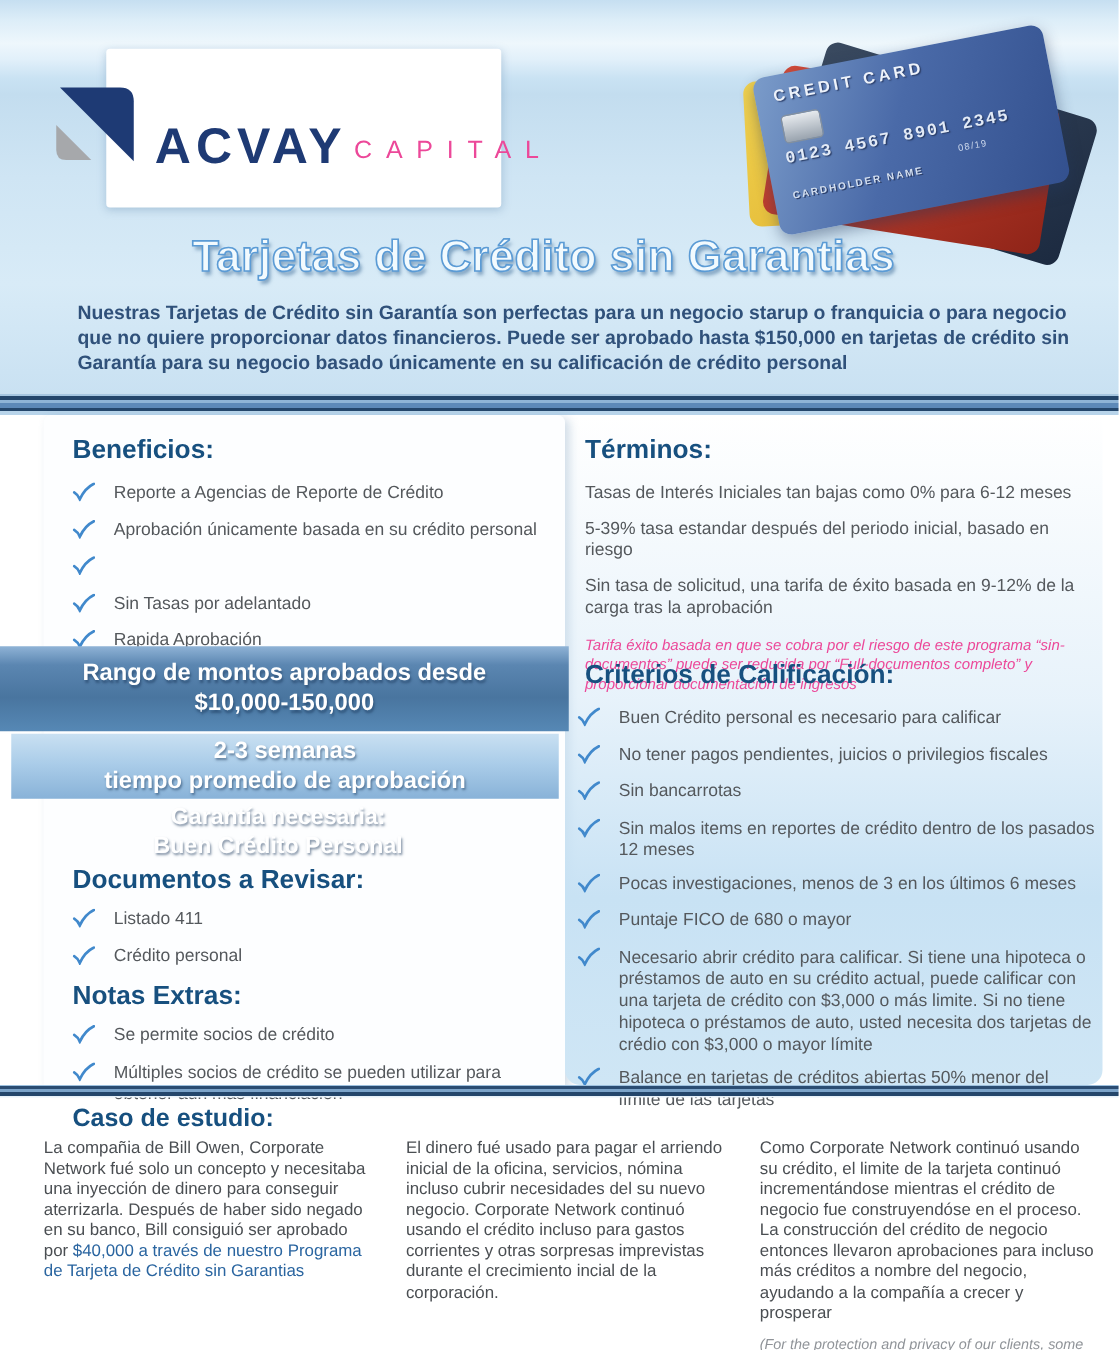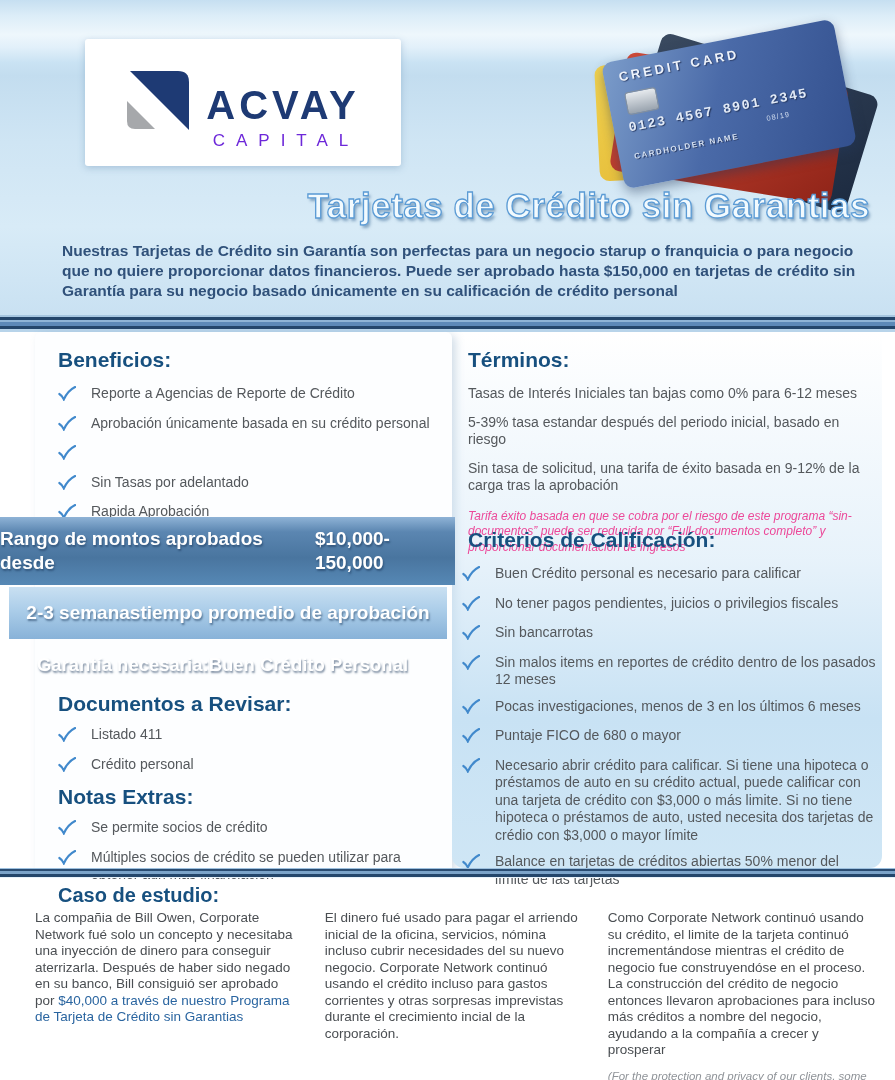--- a/index.html
+++ b/index.html
@@ -14,23 +14,23 @@
     background:linear-gradient(180deg,
       #c6dff1 0%, #dcedf8 5%, #eef7fc 11%, #e2f0fa 15%,
       #c9e2f3 20%, #c3ddef 24%, #cfe5f4 45%, #d8ebf7 72%, #c9e1f2 100%);
   }
   .logo-box{
     position:absolute;left:85px;top:39px;width:316px;height:127px;
     background:#ffffff;border-radius:3px;
     box-shadow:0 2px 7px rgba(90,130,165,.35);
     display:flex;align-items:center;justify-content:center;gap:16px;
   }
-  .logo-text{display:flex;flex-direction:column;align-items:center;line-height:1;margin-top:28px;}
+  .logo-text{display:flex;align-items:center;line-height:1;margin-top:28px;}
   .logo-brand{font-size:40px;font-weight:bold;letter-spacing:4px;color:#1e3a74;}
-  .logo-sub{font-size:17px;letter-spacing:11px;color:#6d28d9;margin-top:7px;margin-left:6px;}
+  .logo-sub{font-size:20px;letter-spacing:11px;color:#ec4899;margin-top:7px;margin-left:6px;}
   
   .cards-stack{position:absolute;left:585px;top:26px;width:305px;height:168px;}
   .card{position:absolute;border-radius:10px;}
   .c-yellow{width:218px;height:116px;left:12px;top:34px;transform:rotate(-3deg);
     background:linear-gradient(135deg,#f0d14f,#d9a520);}
   .c-red{width:224px;height:120px;left:32px;top:42px;transform:rotate(9deg);
     background:linear-gradient(135deg,#d44b38,#8f2418);}
   .c-dark{width:226px;height:122px;left:56px;top:36px;transform:rotate(17deg);
     background:linear-gradient(135deg,#3a4a60,#1c2a40);}
   .c-blue{width:236px;height:128px;left:26px;top:14px;transform:rotate(-11deg);
@@ -41,21 +41,21 @@
   .cc-chip{position:absolute;top:33px;left:17px;width:30px;height:21px;border-radius:4px;
     background:linear-gradient(180deg,#e6eaee,#99a3ae);border:1px solid #84909e;}
   .cc-number{position:absolute;top:61px;left:15px;font-size:13.5px;font-weight:bold;
     letter-spacing:1.5px;color:#e2eaf6;text-shadow:1px 1px 1px #273a63;
     font-family:"Liberation Mono","DejaVu Sans Mono",monospace;}
   .cc-exp{position:absolute;top:81px;left:152px;font-size:7.5px;letter-spacing:1px;color:#ccd8ec;}
   .cc-holder{position:absolute;top:93px;left:15px;font-size:8px;font-weight:bold;
     letter-spacing:1.6px;color:#d4dfef;text-shadow:1px 1px 0 #2c3f6a;}
   
   .doc-title{
-    position:absolute;left:0;top:186px;width:870px;text-align:right;
+    position:absolute;left:0;top:186px;width:870px;text-align:center;
     font-size:35px;font-weight:bold;color:#f2fafe;letter-spacing:.5px;
     -webkit-text-stroke:1.3px #5b9bd5;
     text-shadow:2px 3px 3px rgba(62,108,152,.55);
   }
   .intro{
     position:absolute;left:62px;top:241px;width:795px;
     font-size:15.5px;font-weight:bold;color:#30517a;line-height:20px;
   }
   
   .divider-main{position:absolute;left:0;top:315px;width:895px;height:17px;
@@ -79,21 +79,21 @@
     font-size:14px;color:#54585c;line-height:1.25;}
   .check-icon{flex:0 0 auto;margin-top:1px;}
   .benefits-block{position:absolute;left:58px;top:348px;width:385px;}
   .docs-block{position:absolute;left:58px;top:692px;width:385px;}
   .docs-block .sec-heading{margin-bottom:10px;}
   .terms-block{position:absolute;left:468px;top:348px;width:406px;}
   .terms-para{font-size:14px;color:#54585c;line-height:1.25;margin:0 0 11px 0;}
   .terms-note{font-size:12px;font-style:italic;color:#ec4899;line-height:1.3;margin-top:14px;}
   .criteria-block{position:absolute;left:462px;top:528px;width:414px;}
   
-  .banner{position:absolute;display:flex;justify-content:center;
+  .banner{position:absolute;display:flex;flex-direction:column;justify-content:center;
     align-items:center;color:#fff;font-weight:bold;font-size:19px;line-height:24px;
     text-shadow:1px 2px 2px rgba(25,55,90,.55);}
   .banner-1{left:0;top:517px;width:455px;height:68px;
     background:linear-gradient(180deg,#8fb3d6 0%,#5b86b1 22%,#49759f 60%,#5688b5 100%);}
   .banner-2{left:9px;top:587px;width:438px;height:52px;
     background:linear-gradient(180deg,#c9e0f2 0%,#abcde9 45%,#88b2d8 100%);}
   .banner-3{left:0;top:640px;width:445px;height:48px;font-size:18.5px;line-height:23px;
     background:linear-gradient(180deg,#4d7cab 0%,#higher 0,#5f8cb8 55%,#7ba5cb 100%);}
   
   .case-heading{position:absolute;left:58px;top:884px;font-size:20px;font-weight:bold;color:#17507f;}

